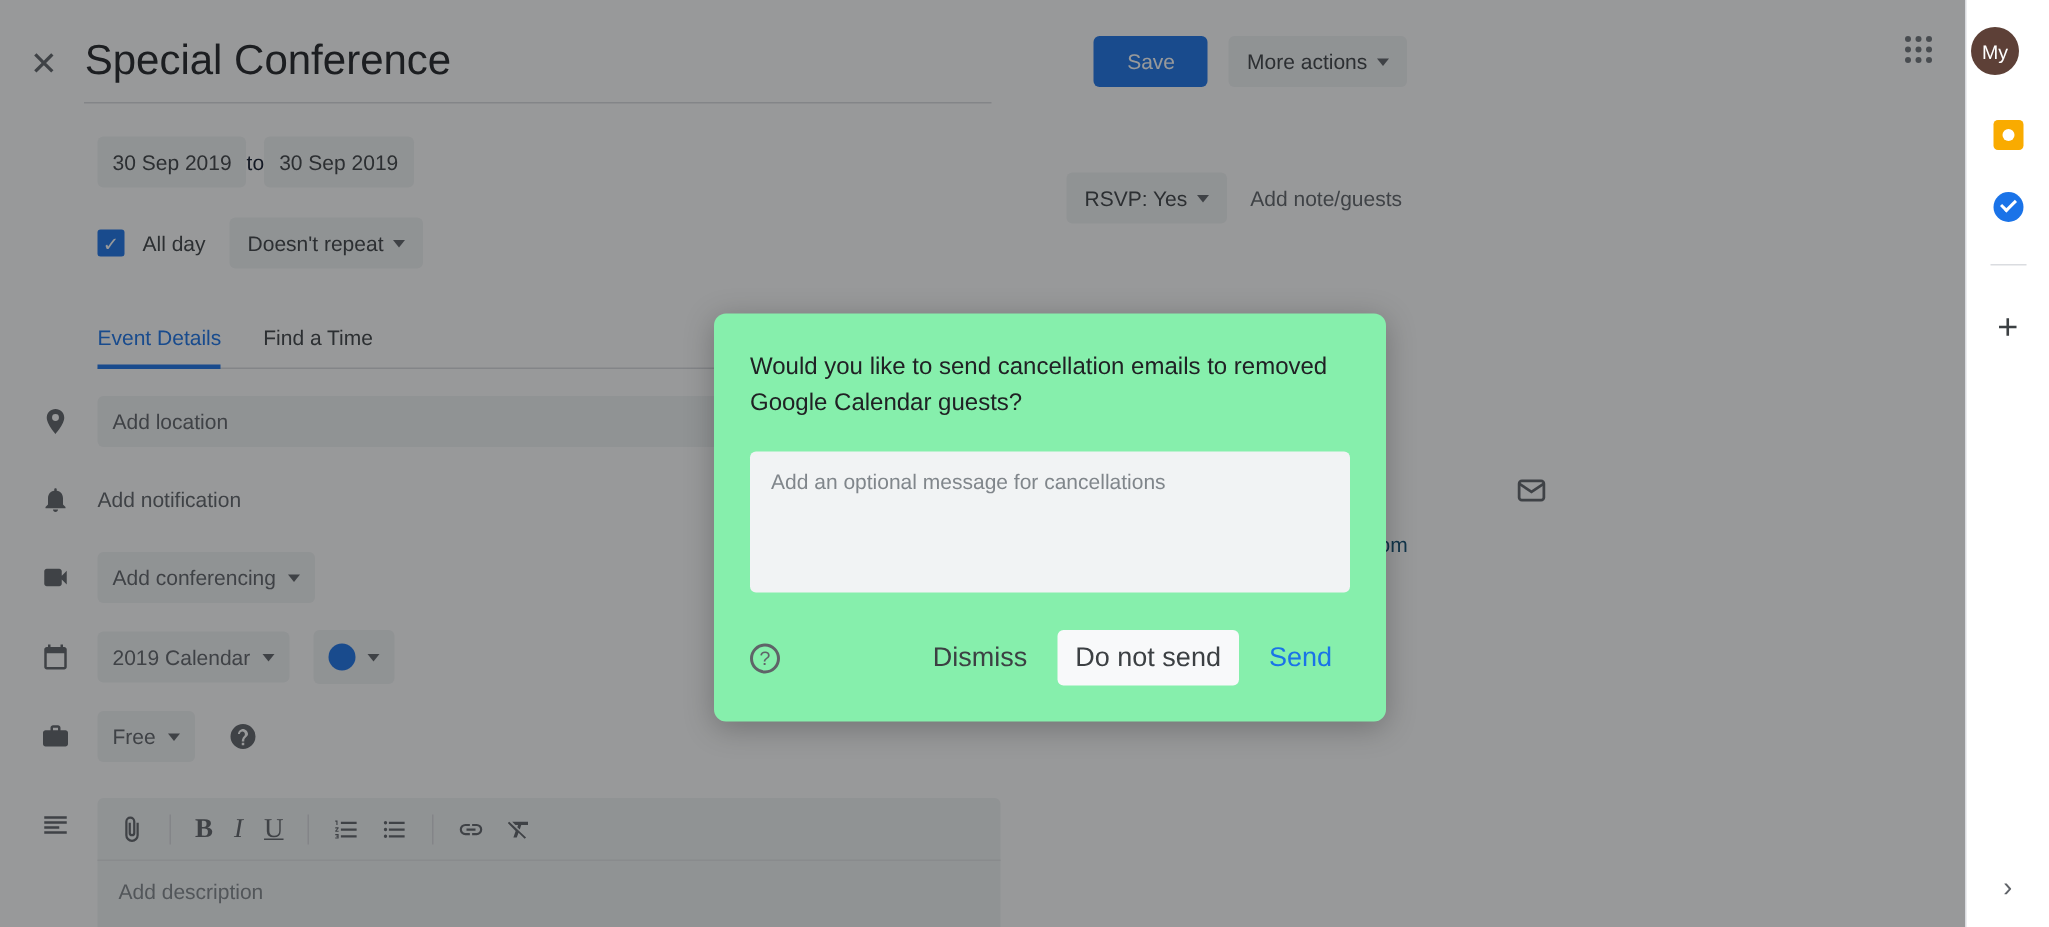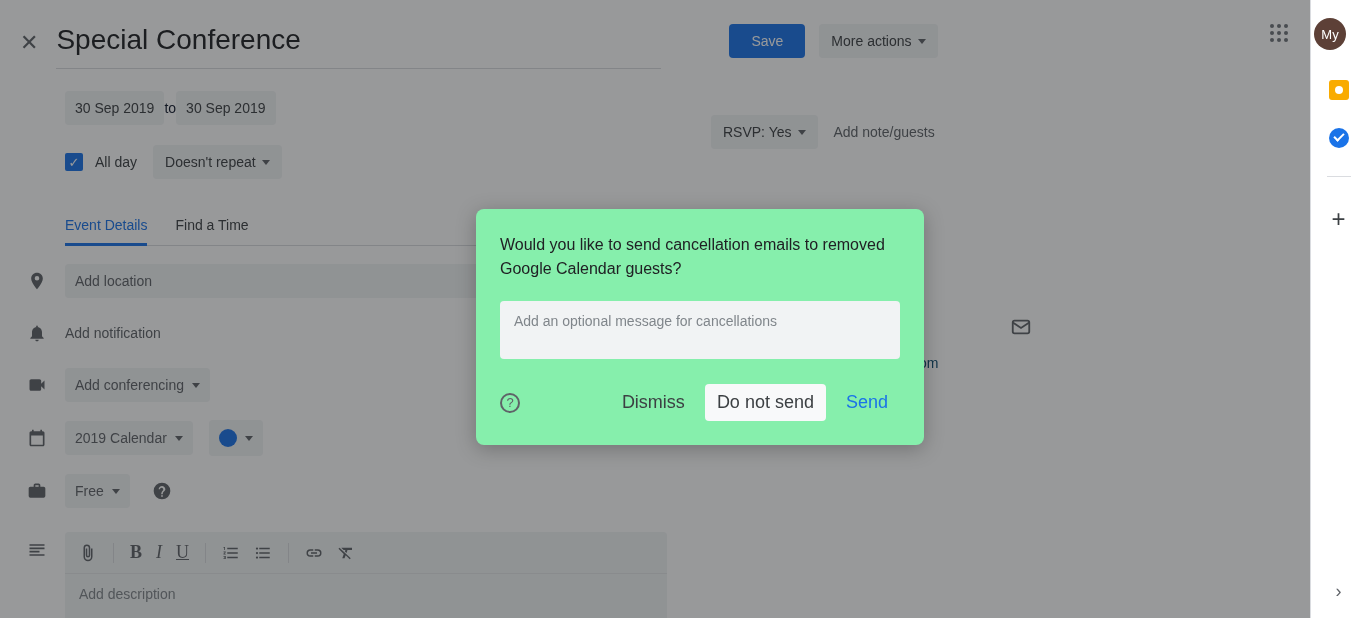--- a/index.html
+++ b/index.html
@@ -298,21 +298,21 @@
     margin-left: 16px;
   }
   .modal-title {
     font-size: 16px;
     color: #202124;
     line-height: 1.5;
     margin-bottom: 20px;
   }
   .modal-textarea {
     width: 100%;
-    height: 58px;
+    height: 94px;
     background: #f1f3f4;
     border: none;
     border-radius: 4px;
     padding: 12px 14px;
     font-family: inherit;
     font-size: 14px;
     color: #3c4043;
     resize: none;
     outline: none;
   }

